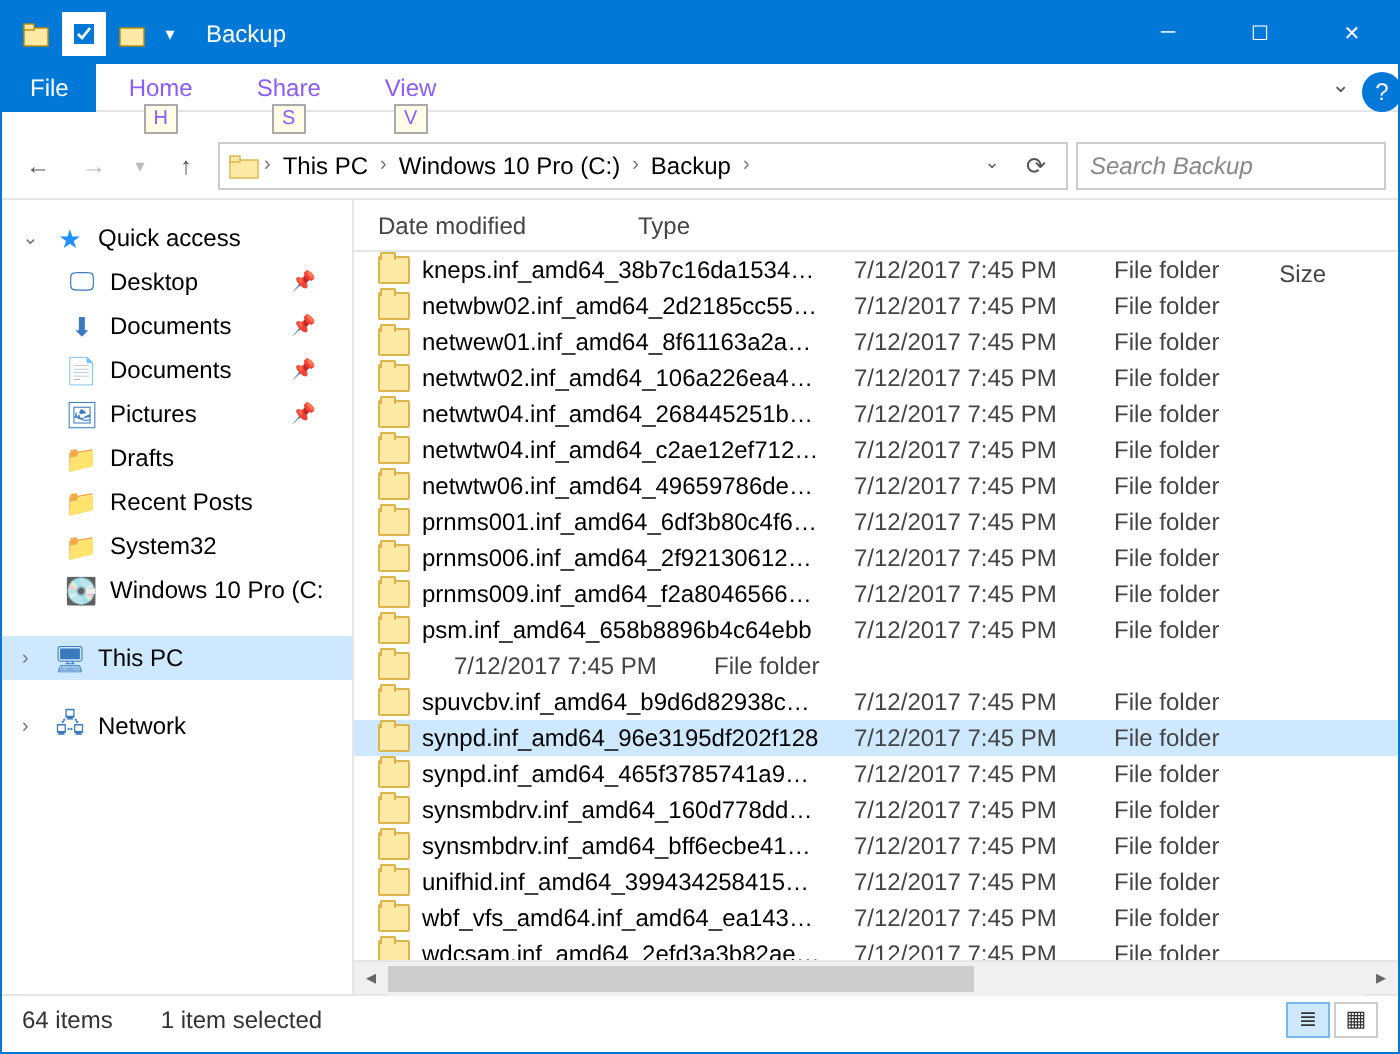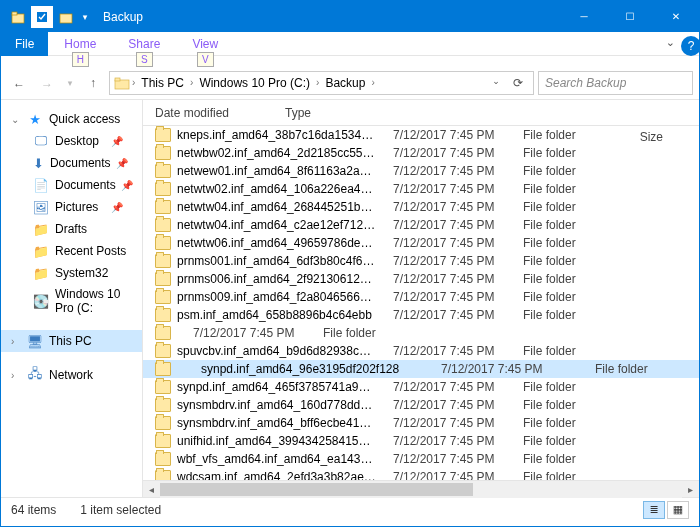--- a/index.html
+++ b/index.html
@@ -45,21 +45,21 @@
 
 
 .content { flex: 1; display: flex; flex-direction: column; }
 .cols { height: 26px; display: flex; align-items: center; border-bottom: 1px solid #e5e5e5; color: #444; font-size: 12px; padding-left: 12px; }
 .cols .c-name { width: 222px; }
 .cols .c-date { width: 130px; }
 .cols .c-type { width: 104px; }
 .cols .c-size { flex: 1; text-align: right; padding-right: 36px; margin-top: 48px; }
 .list { flex: 1; overflow: hidden; position: relative; }
 .row { height: 18px; display: flex; align-items: center; padding-left: 12px; font-size: 12px; }
-.row.selected { background: #cde8ff; gap: 24px; }
+.row.selected { background: #cde8ff; }
 .row .fi { width: 16px; height: 14px; background: #ffe9a6; border: 1px solid #d9b54a; border-radius: 1px; margin-right: 6px; position: relative; }
 .row .fi::before { content: ""; position: absolute; top: -3px; left: 0; width: 6px; height: 3px; background: #ffe9a6; border: 1px solid #d9b54a; border-bottom: none; border-radius: 1px 1px 0 0; }
 .row .n { width: 200px; white-space: nowrap; overflow: hidden; text-overflow: ellipsis; }
 .row .d { width: 130px; color: #444; margin-left: 16px; }
 .row .t { width: 104px; color: #444; }
 .hscroll { height: 17px; border-top: 1px solid #e5e5e5; background: #f0f0f0; display: flex; align-items: center; }
 .hscroll .track { flex: 1; height: 17px; background: #f0f0f0; position: relative; margin: 0 17px; }
 .hscroll .thumb { position: absolute; left: 0; top: 2px; height: 13px; width: 60%; background: #cdcdcd; }
 .hscroll .arr { width: 17px; height: 17px; display: flex; align-items: center; justify-content: center; color: #666; font-size: 10px; position: absolute; }
 .hscroll .arr.l { left: 0; }

